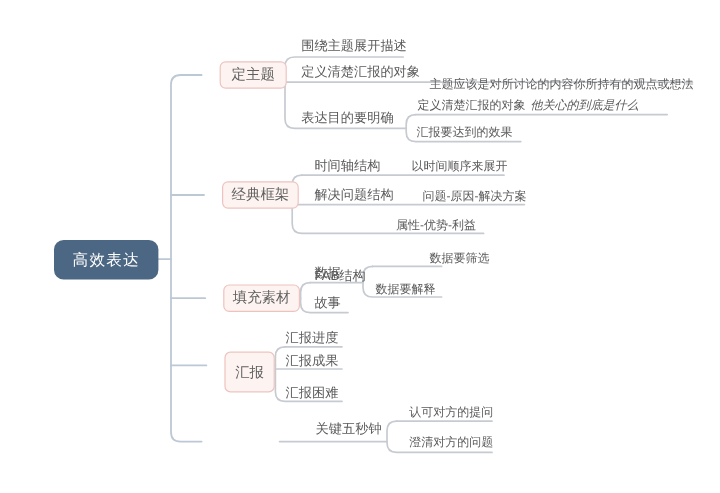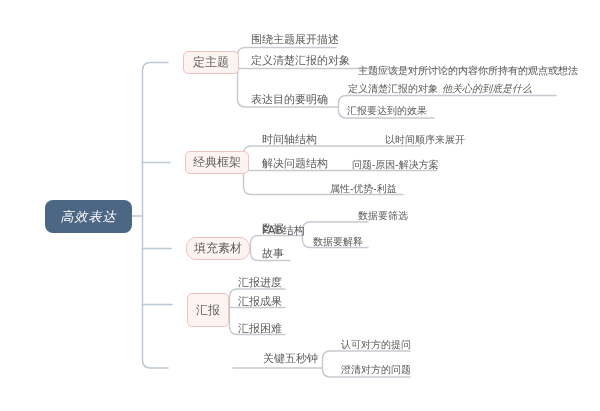--- a/index.html
+++ b/index.html
@@ -24,21 +24,20 @@
     background:var(--branch-fill,#fdf3f1);
     border:1.3px solid var(--branch-border,#eec3bf);
     border-radius:5px;
     font-size:12px;color:#5f5f5f;
   }
   .root-box{
     background:var(--root-fill,#4c6783);
     border-radius:8px;
     font-size:13px;color:var(--root-text,#ffffff);
     letter-spacing:1px;
-    font-style:italic;
   }
 </style>
 </head>
 <body style="--root-fill: #4c6783; --root-text: #ffffff; --branch-fill: #fdf3f1; --branch-border: #eec3bf; --trunk-line: #bdc8d5; --line: #c6cad1; --text: #5a5a5a;">
 
 <div id="canvas">
 
   <svg id="edges" width="600" height="411" viewBox="0 0 600 411">
     <g fill="none" stroke="#bdc8d5" stroke-width="1.5" stroke-linecap="round">
       <path d="M 117 216 H 142.5"></path>
@@ -74,33 +73,33 @@
       <path d="M 233 368 H 322.5"></path>
       <path d="M 330.5 351 Q 322.5 351 322.5 359 V 369 Q 322.5 377 330.5 377 H 410"></path>
       <path d="M 330.5 351 H 410"></path>
     </g>
   </svg>
 
   <div class="node box root-box" style="left:30px;top:200px;width:87px;height:33px;">高效表达</div>
 
   <div class="node box branch-box" style="left:168px;top:51px;width:56px;height:23px;">定主题</div>
   <div class="node box branch-box" style="left:170px;top:151px;width:64px;height:23px;">经典框架</div>
-  <div class="node box branch-box" style="left:171px;top:237px;width:64px;height:23px;border-radius:10px;">填充素材</div>
+  <div class="node box branch-box" style="left:171px;top:237px;width:64px;height:23px;">填充素材</div>
   <div class="node box branch-box" style="left:172px;top:293px;width:42px;height:34px;">汇报</div>
 
   <div class="node lbl fs11" style="left:251px;top:33px;">围绕主题展开描述</div>
   <div class="node lbl fs11" style="left:251px;top:54px;">定义清楚汇报的对象</div>
   <div class="node lbl fs10" style="left:358px;top:64px;text-align:center;">主题应该是对所讨论的内容你所持有的观点或想法</div>
   <div class="node lbl fs11" style="left:251px;top:93px;">表达目的要明确</div>
   <div class="node lbl fs10" style="left:348px;top:82px;">定义清楚汇报的对象</div>
   <div class="node lbl fs10" style="left:442px;top:82px;font-style:italic;">他关心的到底是什么</div>
   <div class="node lbl fs10" style="left:347px;top:104px;">汇报要达到的效果</div>
 
   <div class="node lbl fs11" style="left:262px;top:132.5px;">时间轴结构</div>
-  <div class="node lbl fs10" style="left:343px;top:133px;margin-left:42px;">以时间顺序来展开</div>
+  <div class="node lbl fs10" style="left:343px;top:133px;">以时间顺序来展开</div>
   <div class="node lbl fs11" style="left:262px;top:157px;">解决问题结构</div>
   <div class="node lbl fs10" style="left:352px;top:157.5px;">问题-原因-解决方案</div>
   <div class="node lbl fs11" style="left:262px;top:181px;margin-top:43px;">FAB结构</div>
   <div class="node lbl fs10" style="left:330px;top:181.5px;">属性-优势-利益</div>
 
   <div class="node lbl fs11" style="left:262px;top:222px;">数据</div>
   <div class="node lbl fs10" style="left:313px;top:209px;margin-left:45px;">数据要筛选</div>
   <div class="node lbl fs10" style="left:313px;top:234.5px;">数据要解释</div>
   <div class="node lbl fs11" style="left:262px;top:247px;">故事</div>
 

